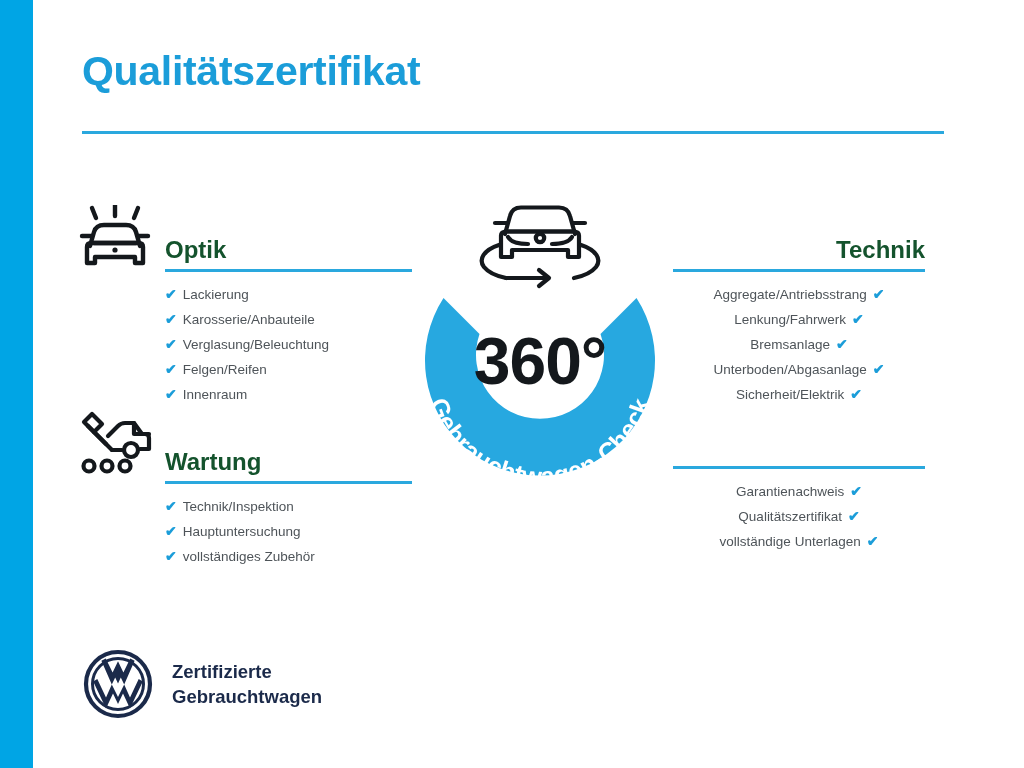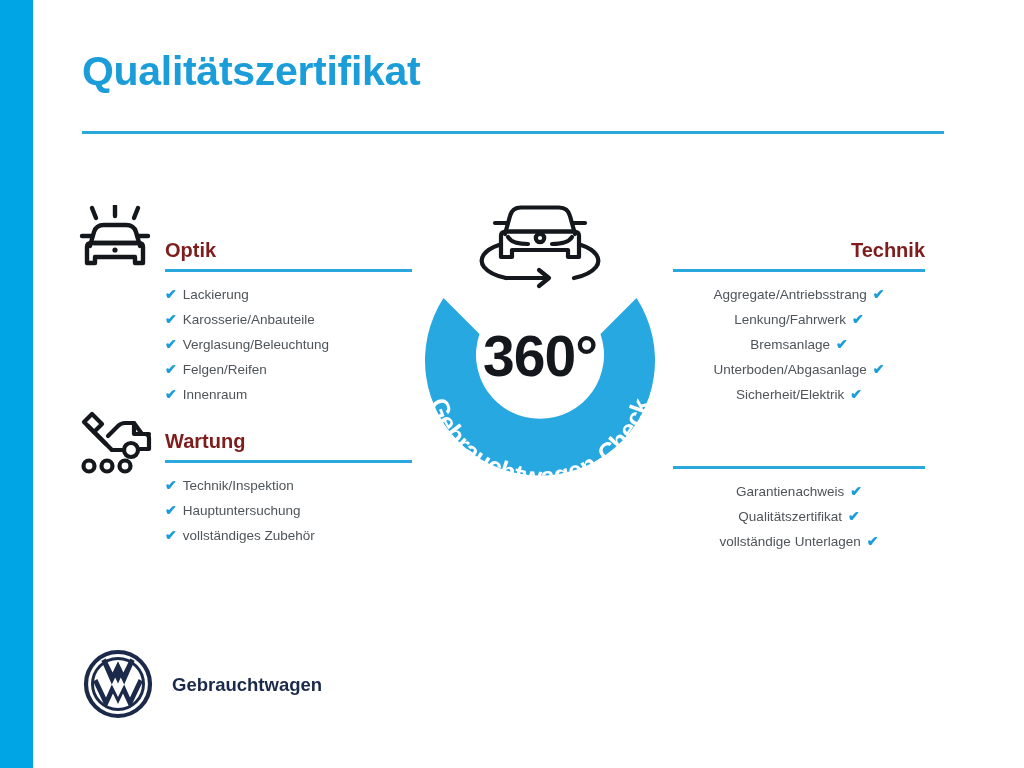--- a/index.html
+++ b/index.html
@@ -49,23 +49,23 @@
   }
 
   
   .block { position: absolute; }
 
   .block-head {
     position: relative;
     height: 34px;
   }
   .block-title {
-    font-size: 20px;
-    font-weight: bold;
-    color: #7f1d1d;
+    font-size: 24px;
+    font-weight: bold;
+    color: #14532d;
     line-height: 24px;
     white-space: nowrap;
   }
   .block-rule {
     position: absolute;
     left: 0;
     bottom: 0;
     width: 100%;
     height: 3px;
     background: #2AA8DE;
@@ -93,21 +93,21 @@
   .col-left ul.check-list li { text-align: left; }
   .col-left .chk { margin-right: 6px; }
 
   
   .col-right .block-title { text-align: right; }
   .col-right ul.check-list li { text-align: center; }
   .col-right .chk { margin-left: 6px; }
 
   
   #block-optik   { left: 165px; top: 238px; width: 247px; }
-  #block-wartung { left: 165px; top: 429px; width: 247px; }
+  #block-wartung { left: 165px; top: 450px; width: 247px; }
   #block-technik { left: 673px; top: 238px; width: 252px; }
   #block-garantie{ left: 673px; top: 435px; width: 252px; }
 
   
   .side-icon { position: absolute; }
   #icon-optik    { left: 78px;  top: 205px; }
   #icon-wartung  { left: 78px;  top: 410px; }
   #icon-technik  { left: 945px; top: 206px; }
   #icon-garantie { left: 948px; top: 415px; }
 
@@ -118,21 +118,21 @@
     top: 185px;
     width: 300px;
     height: 310px;
   }
   #badge-360 {
     position: absolute;
     left: 0;
     top: 138px;
     width: 300px;
     text-align: center;
-    font-size: 57px;
+    font-size: 66px;
     font-weight: bold;
     color: #14181C;
     letter-spacing: -1px;
   }
 
   
   #vw-lockup {
     position: absolute;
     left: 82px;
     top: 648px;
@@ -305,17 +305,18 @@
   </div>
 
   <div id="vw-lockup">
     <svg width="72" height="72" viewBox="0 0 72 72">
       <circle cx="36" cy="36" r="32" fill="none" stroke="#1B2A4A" stroke-width="4.2"></circle>
       <circle cx="36" cy="36" r="25.5" fill="none" stroke="#1B2A4A" stroke-width="3"></circle>
       <path d="M36 13.2 L30.6 24.5 L23.8 10.6 L19.4 12.8 L29.8 36.5 L33.2 29.4 L36 35.5 L38.8 29.4 L42.2 36.5 L52.6 12.8 L48.2 10.6 L41.4 24.5 Z
                M29.8 36.5 L24.0 49.6 L15.3 31.0 L11.2 33.4 L24.0 60.4 L31.0 45.4 L36 56.0 L41 45.4 L48 60.4 L60.8 33.4 L56.7 31.0 L48 49.6 L42.2 36.5 L36 49.0 Z" fill="#1B2A4A"></path>
     </svg>
     <div id="vw-wordmark">
+      <div>Zertifizierte</div>
       <div>Gebrauchtwagen</div>
     </div>
   </div>
 
 </div>
 
 </body></html>

